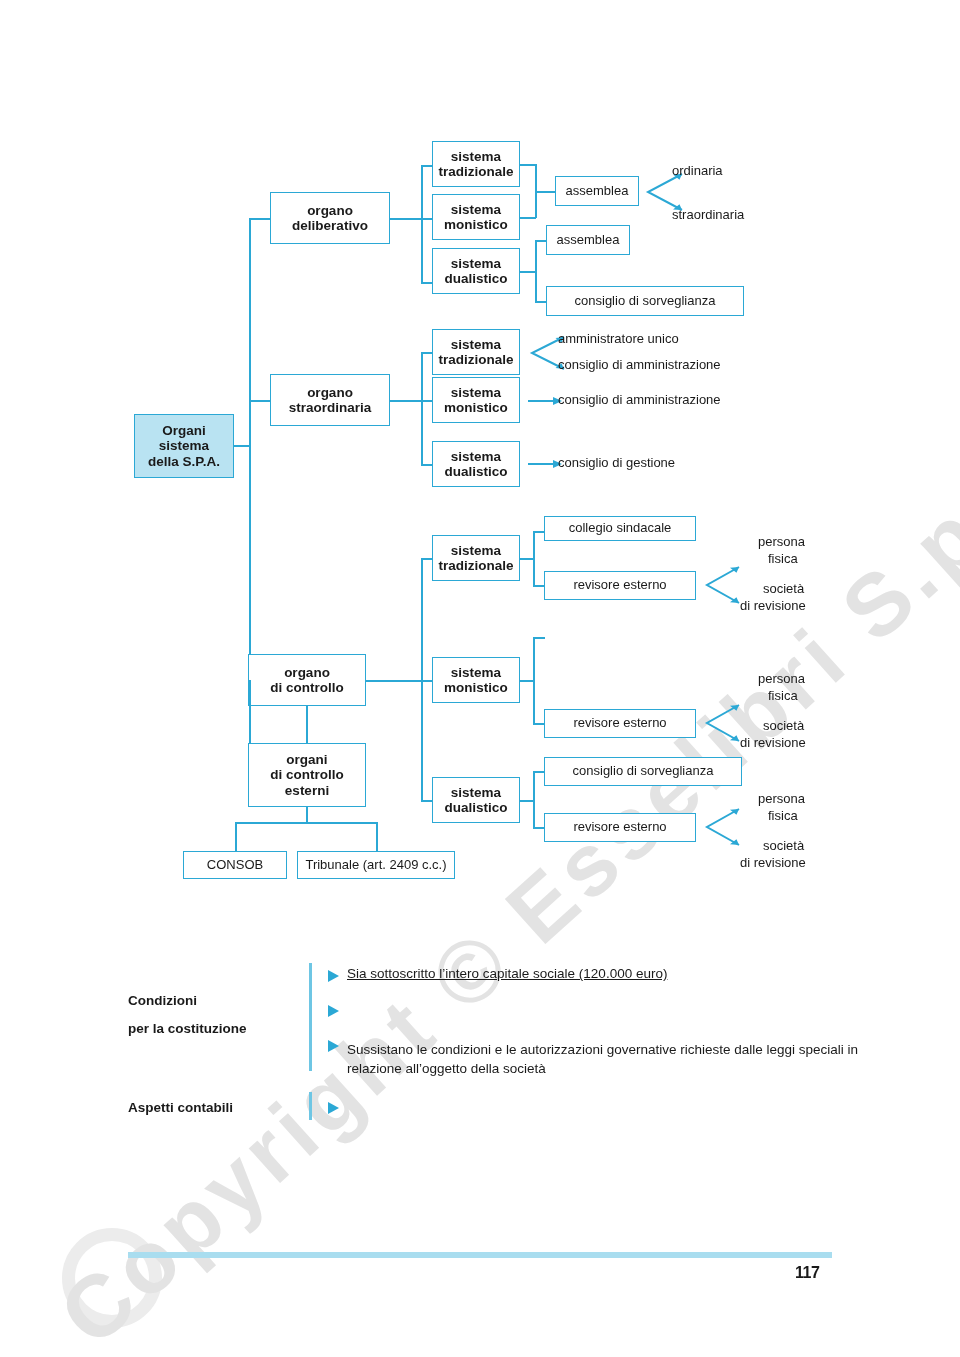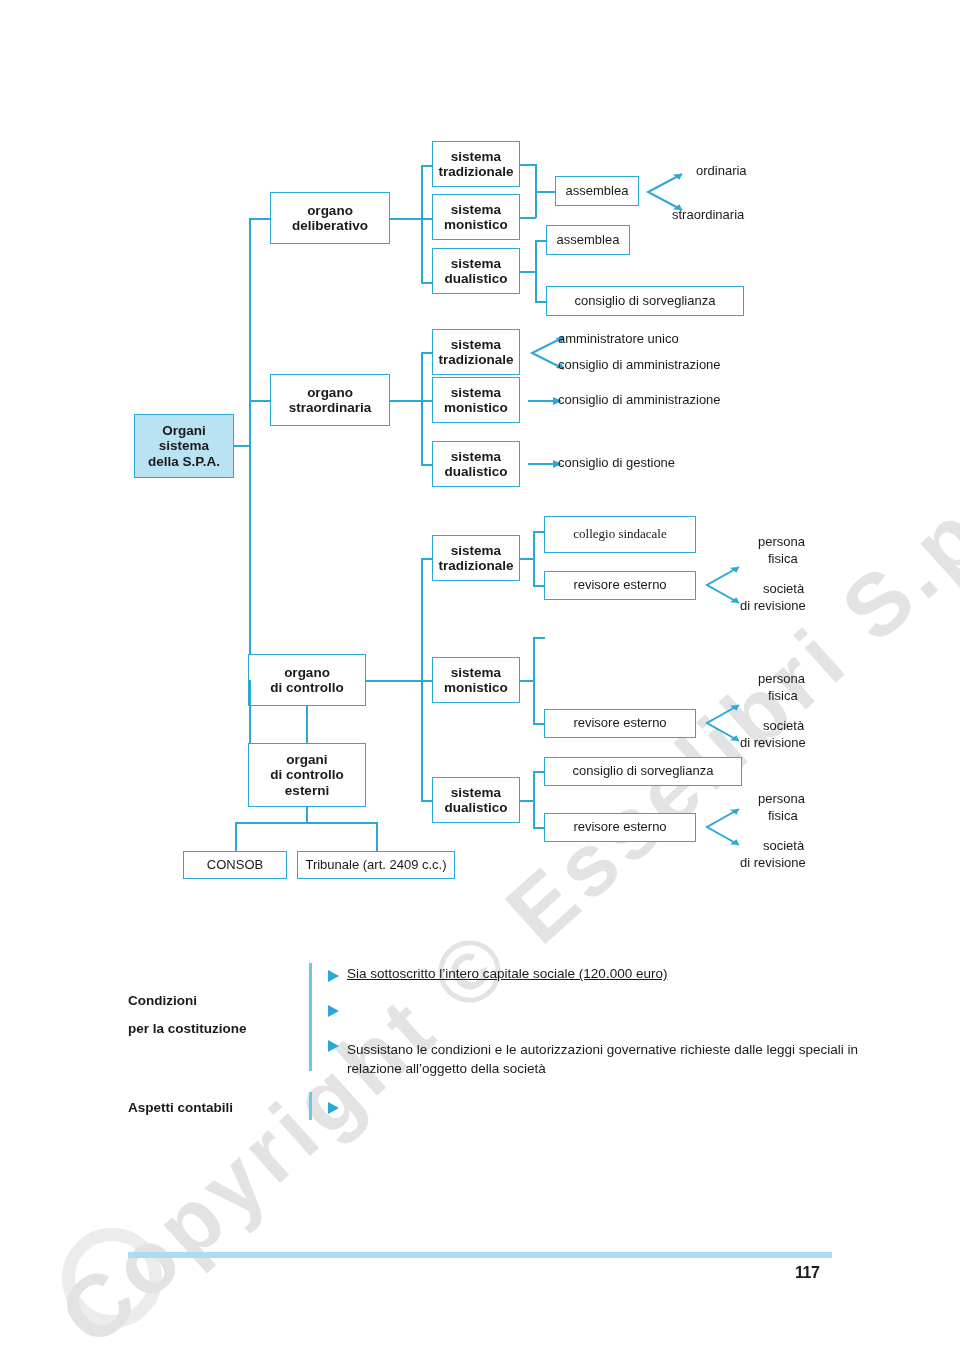--- a/index.html
+++ b/index.html
@@ -121,21 +121,21 @@
     <span>assemblea</span>
   </div>
 
   <div class="arr" style="left:644px;top:170px;">
     <svg width="42" height="44" viewBox="0 0 42 44">
       <path d="M38 4 L4 22 L38 40" fill="none" stroke="#2ba8d5" stroke-width="2"></path>
       <path d="M38 4 L29 4.6 L35.5 9.8 Z" fill="#2ba8d5"></path>
       <path d="M38 40 L29 39.4 L35.5 34.2 Z" fill="#2ba8d5"></path>
     </svg>
   </div>
-  <div class="lbl" style="left:672px;top:163px;margin-left:24px;">ordinaria</div>
+  <div class="lbl" style="left:672px;top:163px;">ordinaria</div>
   <div class="lbl" style="left:672px;top:207px;">straordinaria</div>
 
   <div class="h" style="left:520px;top:271px;width:16px;"></div>
   <div class="v" style="left:535px;top:240px;height:62px;"></div>
   <div class="h" style="left:535px;top:240px;width:12px;"></div>
   <div class="h" style="left:535px;top:301px;width:12px;"></div>
 
   <div class="box plain" style="left:546px;top:225px;width:84px;height:30px;">
     <span>assemblea</span>
   </div>
@@ -239,21 +239,21 @@
   <div class="box bold" style="left:432px;top:777px;width:88px;height:46px;flex-direction:column;">
     <span>sistema</span>
     <span>dualistico</span>
   </div>
 
   <div class="h" style="left:520px;top:558px;width:14px;"></div>
   <div class="v" style="left:533px;top:531px;height:55px;"></div>
   <div class="h" style="left:533px;top:531px;width:12px;"></div>
   <div class="h" style="left:533px;top:585px;width:12px;"></div>
 
-  <div class="box plain" style="left:544px;top:516px;width:152px;height:37px;font-family:Liberation Serif, serif;">
+  <div class="box plain" style="left:544px;top:516px;width:152px;height:25px;">
     <span>collegio sindacale</span>
   </div>
   <div class="box plain" style="left:544px;top:571px;width:152px;height:29px;">
     <span>revisore esterno</span>
   </div>
 
   <div class="arr" style="left:703px;top:563px;">
     <svg width="40" height="44" viewBox="0 0 40 44">
       <path d="M36 4 L4 22 L36 40" fill="none" stroke="#2ba8d5" stroke-width="2"></path>
       <path d="M36 4 L27 4.8 L33.5 9.8 Z" fill="#2ba8d5"></path>

